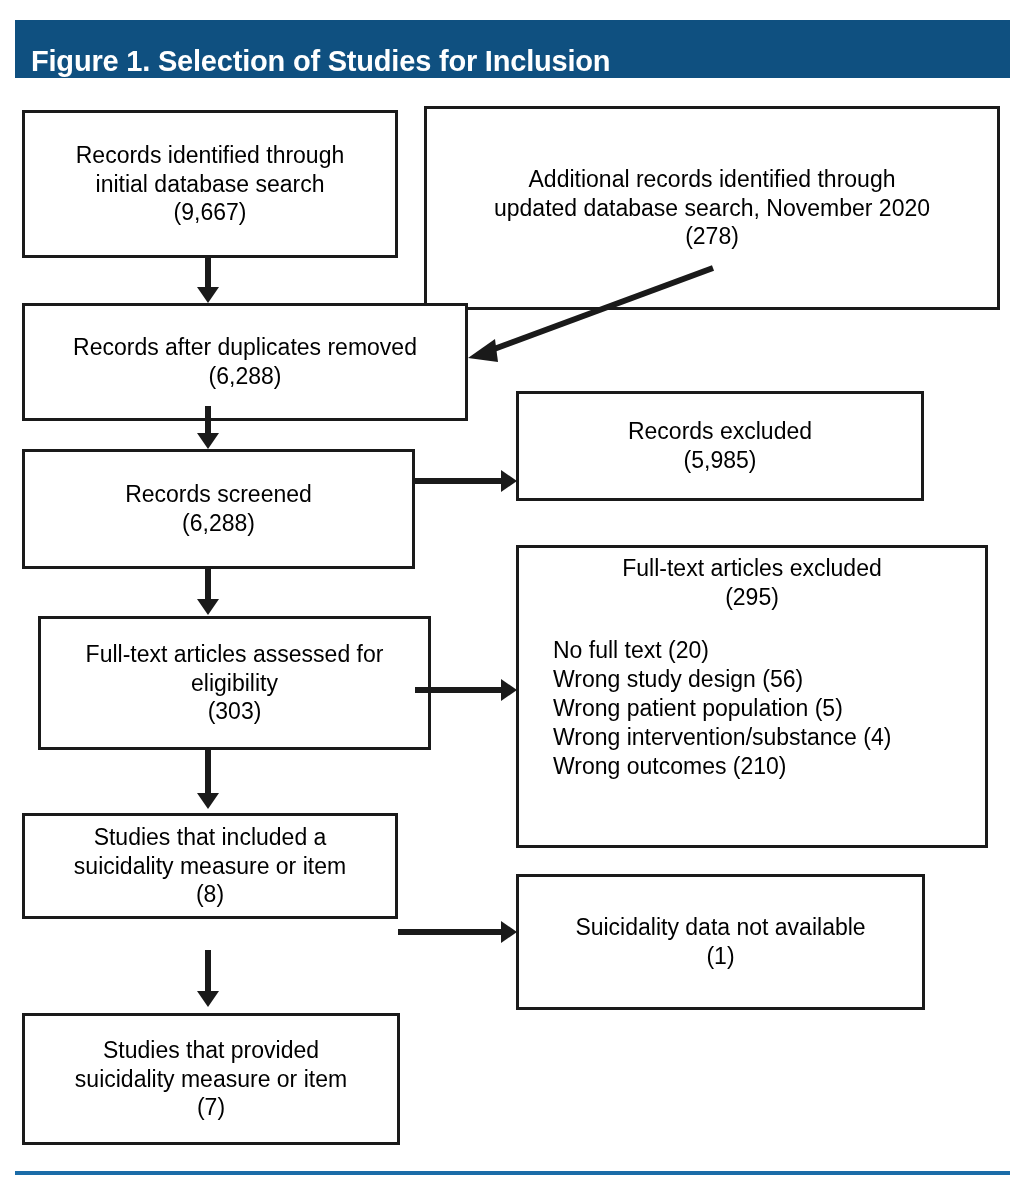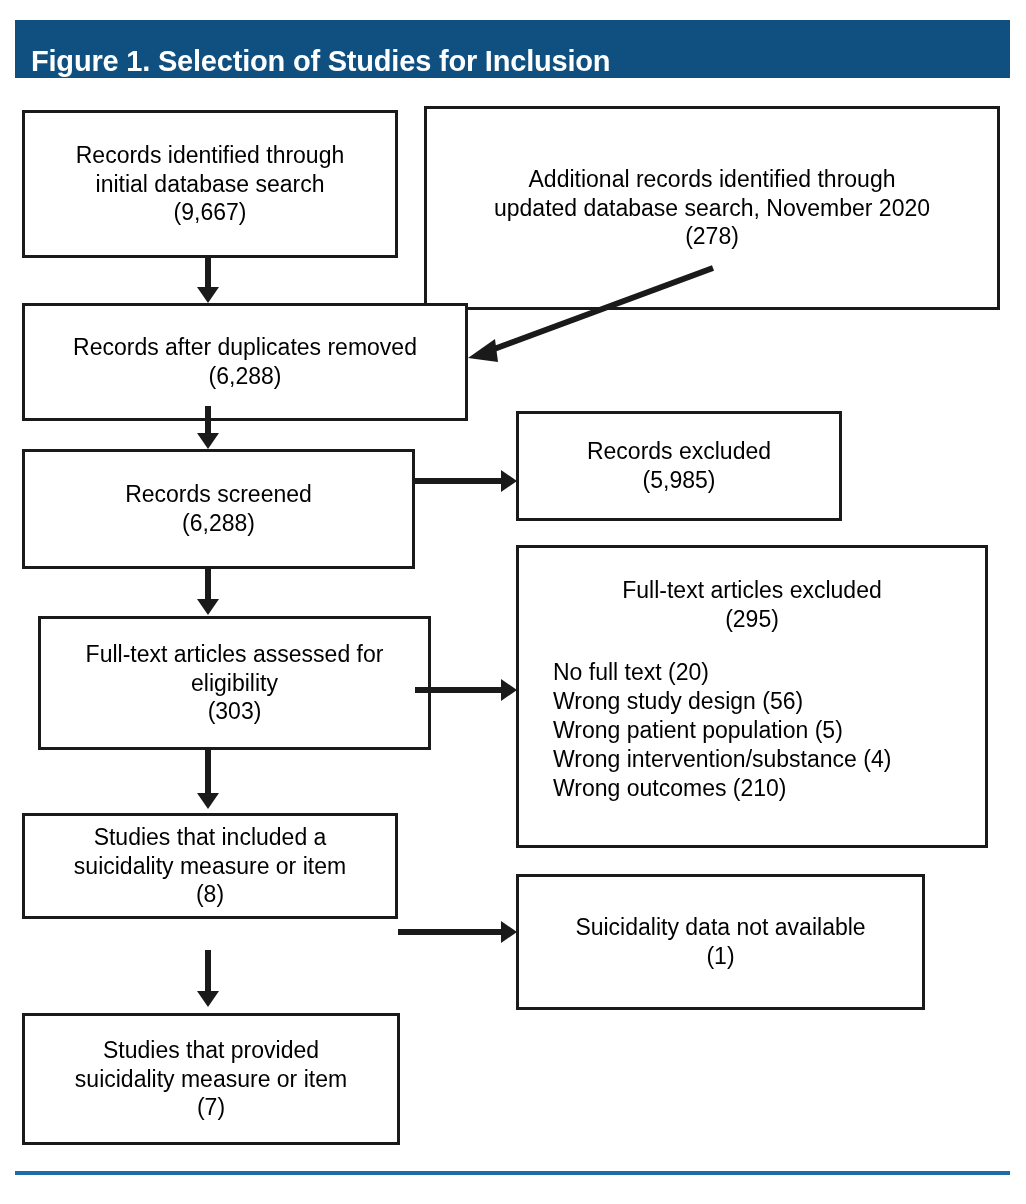--- a/index.html
+++ b/index.html
@@ -51,21 +51,21 @@
     font-size: 23px;
     line-height: 1.26;
     color: #000000;
     padding: 4px 8px;
   }
   .node .line { display: block; white-space: nowrap; }
 
   
   .node.listbox {
     justify-content: flex-start;
-    padding-top: 28px;
+    padding-top: 6px;
     align-items: flex-end;
   }
   .listbox .head {
     width: 100%;
     text-align: center;
   }
   .listbox .reasons {
     width: 100%;
     text-align: left;
     padding-left: 26px;
@@ -140,21 +140,21 @@
 <div class="node" style="left:22px; top:303px; width:446px; height:118px;">
   <span class="line">Records after duplicates removed</span>
   <span class="line">(6,288)</span>
 </div>
 
 <div class="node" style="left:22px; top:449px; width:393px; height:120px;">
   <span class="line">Records screened</span>
   <span class="line">(6,288)</span>
 </div>
 
-<div class="node" style="left:516px; top:411px; width:326px; height:110px;">
+<div class="node" style="left:516px; top:391px; width:408px; height:110px;">
   <span class="line">Records excluded</span>
   <span class="line">(5,985)</span>
 </div>
 
 <div class="node" style="left:22px; top:616px; width:393px; height:134px;margin-left:16px;">
   <span class="line">Full-text articles assessed for</span>
   <span class="line">eligibility</span>
   <span class="line">(303)</span>
 </div>
 

